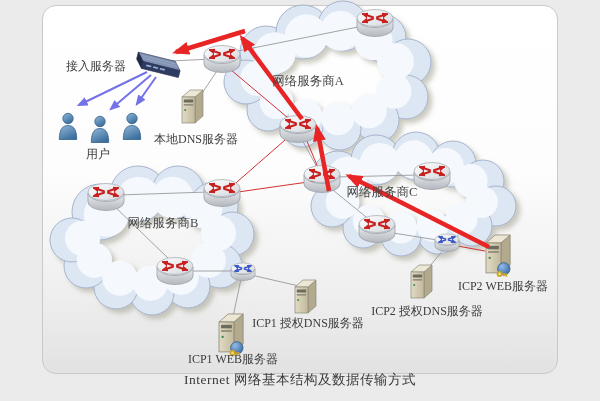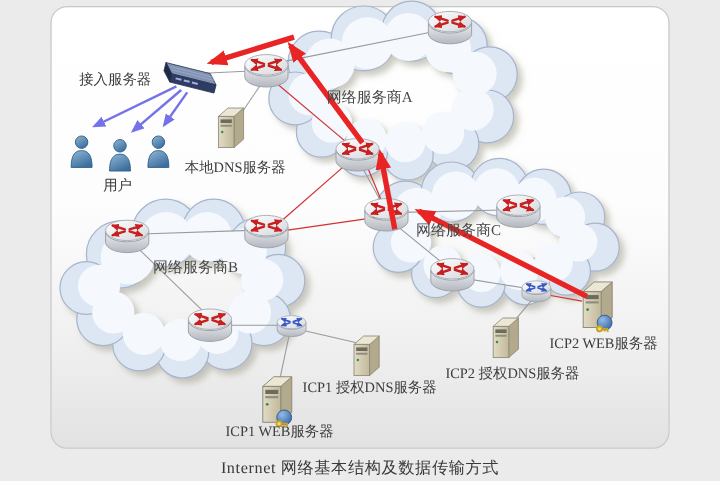--- a/index.html
+++ b/index.html
@@ -1,20 +1,20 @@
 <!DOCTYPE html>
 <html><head>
 <meta charset="utf-8">
 <style>
   html,body{margin:0;padding:0;width:600px;height:401px;overflow:hidden;}
   body{background:#ebebeb;font-family:"Liberation Serif","DejaVu Serif",serif;position:relative;}
   #panel{position:absolute;left:42px;top:5px;width:514px;height:367px;border:1px solid #c9c9c9;
          border-radius:14px;background:linear-gradient(180deg,#ffffff 0%,#fdfdfd 45%,#efefef 78%,#e2e2e2 100%);}
   #diagram{position:absolute;left:0;top:0;}
-  #caption{position:absolute;left:0;top:381px;width:600px;text-align:center;
+  #caption{position:absolute;left:0;top:371px;width:600px;text-align:center;
            font-size:13.5px;color:#3a3a3a;letter-spacing:.5px;}
   text{fill:#3c3c3c;font-size:12px;font-family:"Liberation Serif","DejaVu Serif",serif;}
   text.cloud{font-size:12.5px;fill:#474747;}
 </style>
 </head>
 <body>
 
 <div id="panel"></div>
 
 <svg id="diagram" width="600" height="401" viewBox="0 0 600 401">

